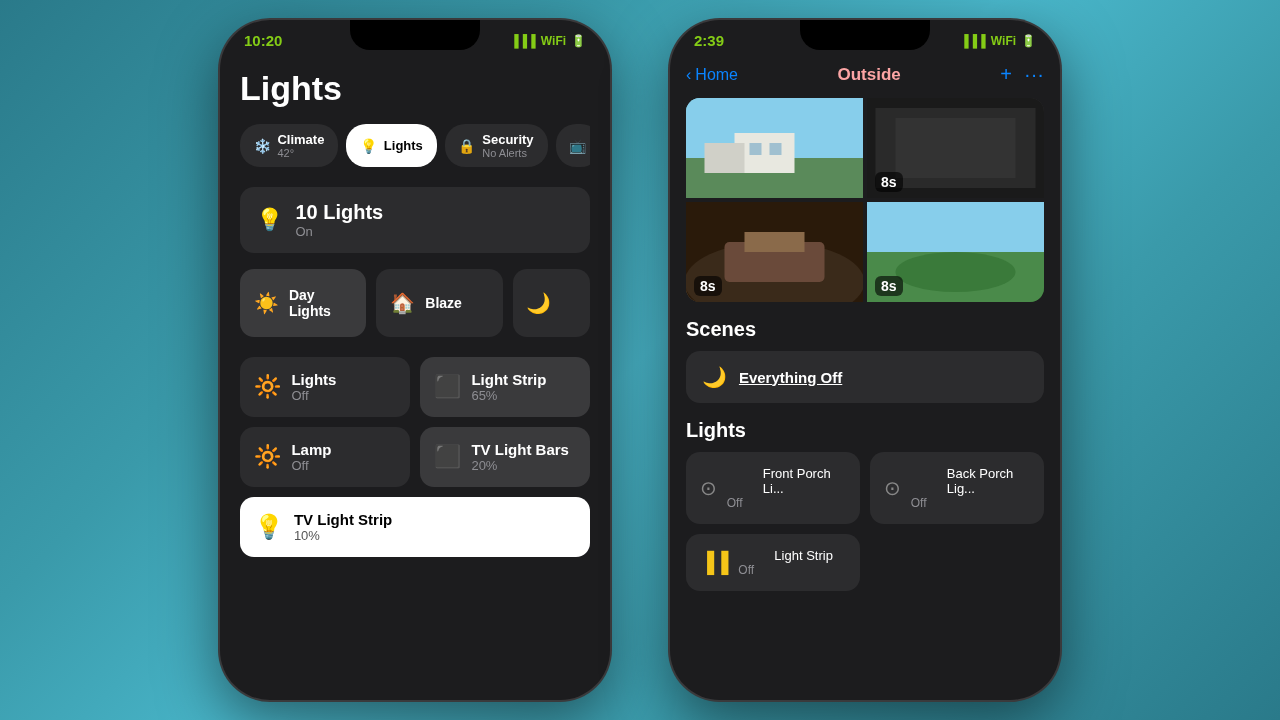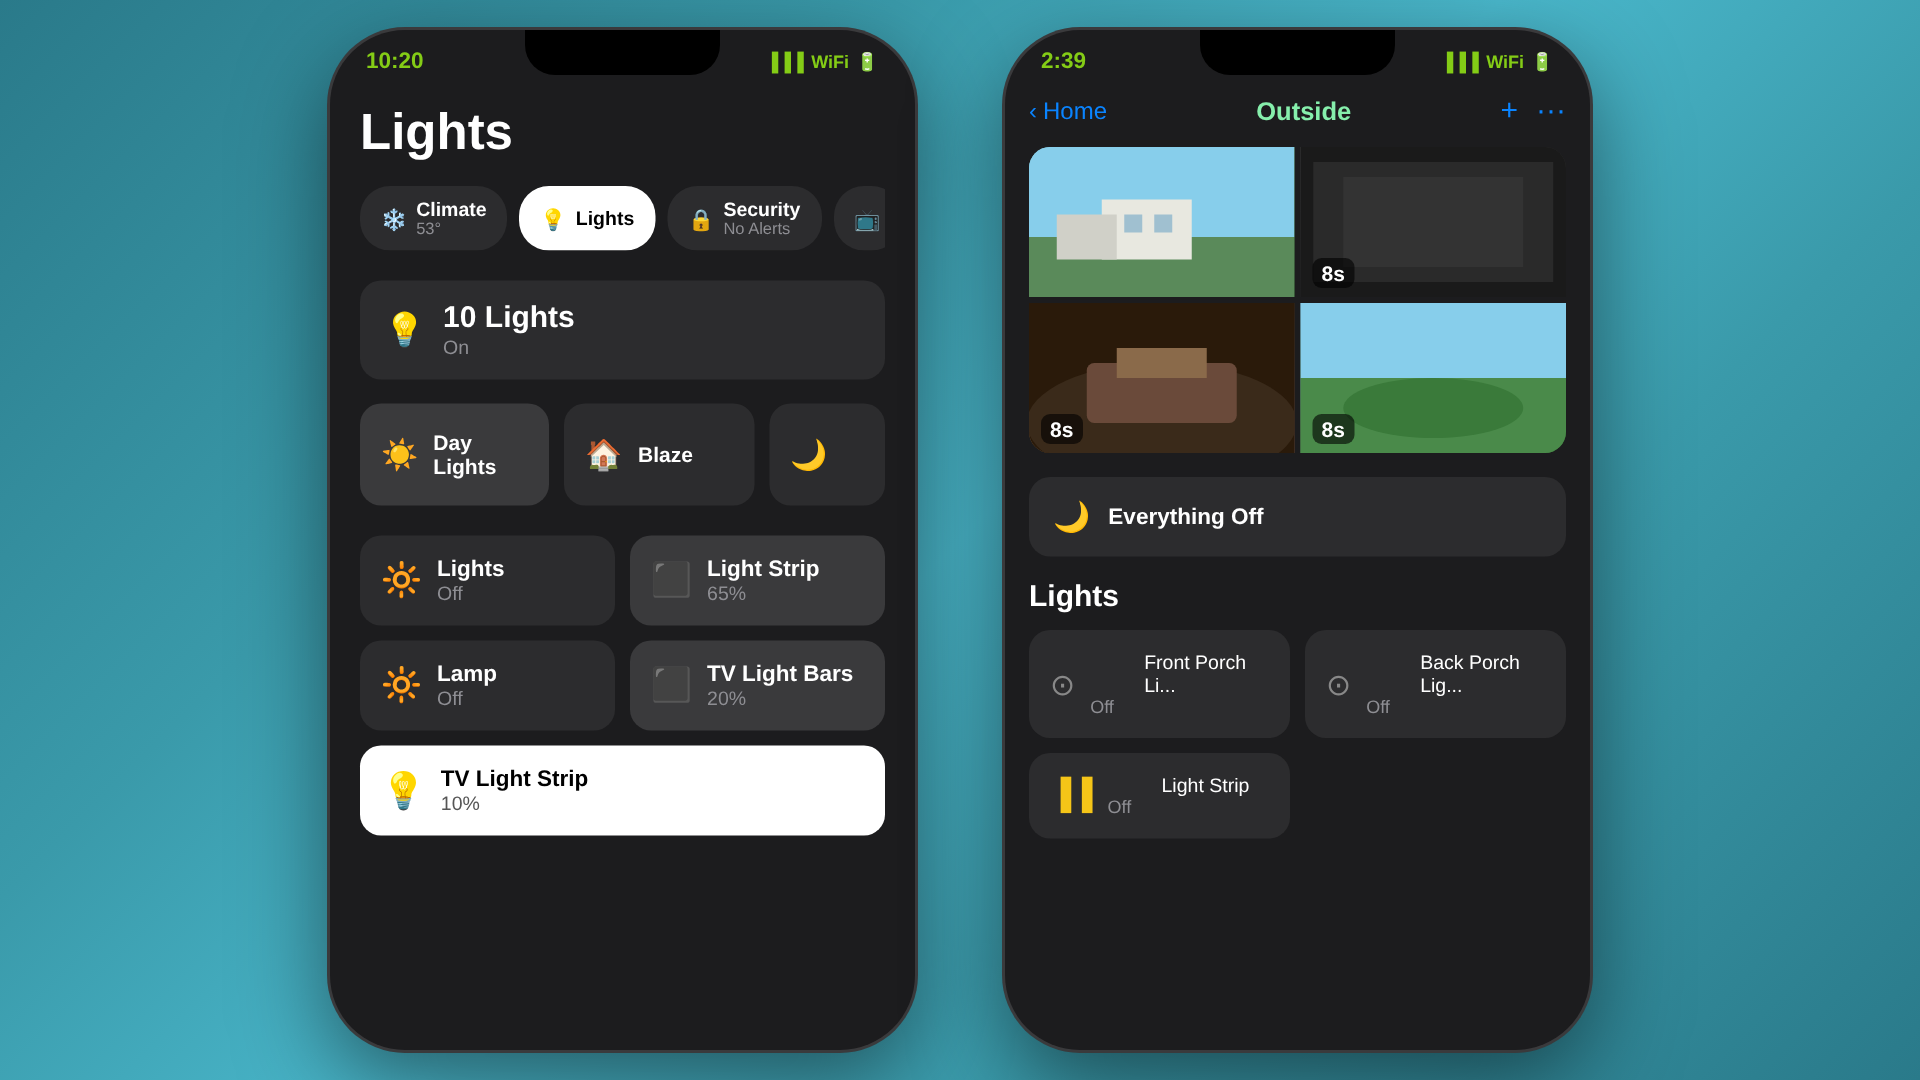--- a/index.html
+++ b/index.html
@@ -207,21 +207,21 @@
       align-items: center;
       color: #0a84ff;
       font-size: 16px;
       gap: 4px;
       cursor: pointer;
     }
 
     .nav-title {
       font-size: 17px;
       font-weight: 600;
-      color: #86efac;
+      color: #fca5a5;
     }
 
     .nav-actions {
       display: flex;
       gap: 12px;
       align-items: center;
     }
 
     .nav-icon-btn {
       color: #0a84ff;
@@ -275,21 +275,21 @@
       align-items: center;
       gap: 12px;
       padding: 14px 16px;
       background: #2c2c2e;
       border-radius: 14px;
       cursor: pointer;
       margin-bottom: 8px;
     }
 
     .scene-card-icon { font-size: 20px; color: #fff; }
-    .scene-card-label { font-size: 15px; font-weight: 600; color: #fff; }
+    .scene-card-label { font-size: 15px; font-weight: 600; color: #fff; text-decoration: underline; }
 
     
     .lights-section-r { }
     .lights-title-r { font-size: 20px; font-weight: 600; color: #fff; margin-bottom: 10px; }
 
     .lights-grid-r {
       display: grid;
       grid-template-columns: 1fr 1fr;
       gap: 10px;
     }
@@ -323,21 +323,21 @@
   </div>
 
   <div class="phone-content">
     <div class="page-title">Lights</div>
 
     <div class="tab-bar">
       <div class="tab-item">
         <span class="tab-icon">❄️</span>
         <div>
           <div class="tab-label">Climate</div>
-          <div class="tab-sub">53°</div>
+          <div class="tab-sub">42°</div>
         </div>
       </div>
       <div class="tab-item active">
         <span class="tab-icon">💡</span>
         <div class="tab-label">Lights</div>
       </div>
       <div class="tab-item">
         <span class="tab-icon">🔒</span>
         <div>
           <div class="tab-label">Security</div>
@@ -484,20 +484,21 @@
             <rect width="200" height="50" fill="#87CEEB"></rect>
             <rect y="50" width="200" height="50" fill="#4a8a4a"></rect>
             <ellipse cx="100" cy="70" rx="60" ry="20" fill="#3a7a3a"></ellipse>
           </svg>
           <span class="cam-badge">8s</span>
         </div>
       </div>
     </div>
 
     <div class="scenes-section">
+      <div class="scenes-title">Scenes</div>
       <div class="scene-card">
         <span class="scene-card-icon">🌙</span>
         <span class="scene-card-label">Everything Off</span>
       </div>
     </div>
 
     <div class="lights-section-r">
       <div class="lights-title-r">Lights</div>
       <div class="lights-grid-r">
         <div class="light-card-r">

